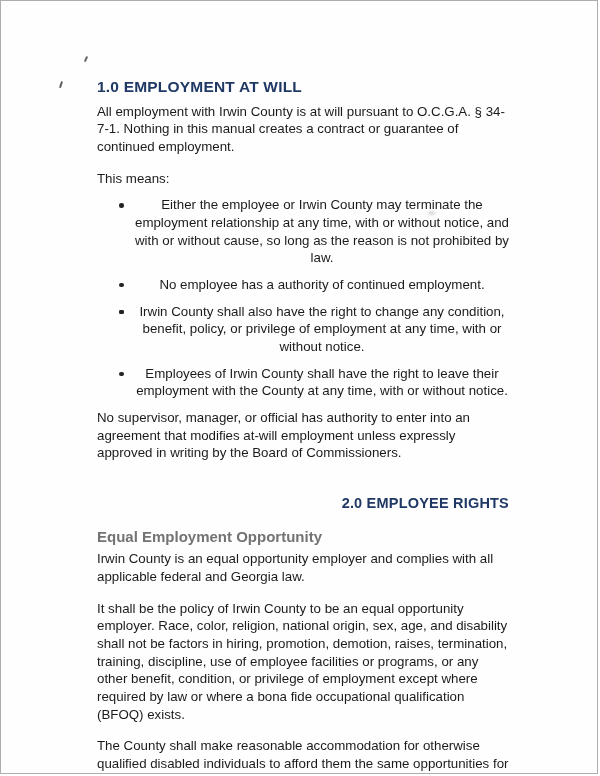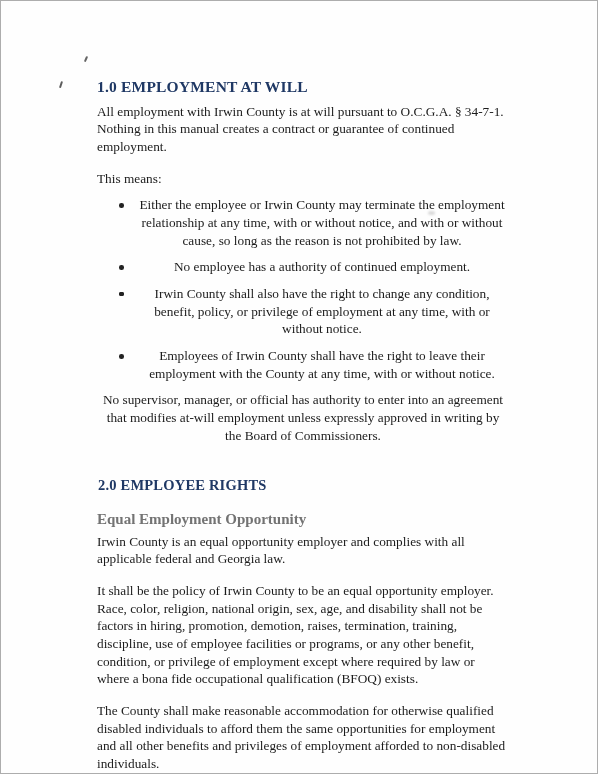--- a/index.html
+++ b/index.html
@@ -9,21 +9,21 @@
     width: 600px;
     height: 776px;
     overflow: hidden;
   }
   .page {
     position: relative;
     width: 598px;
     height: 774px;
     border: 1px solid #adadad;
     background: #fefefe;
-    font-family: Liberation Serif, serif;
+    font-family: Liberation Sans, sans-serif;
     color: #1b1b1b;
     box-sizing: border-box;
   }
   .content {
     position: absolute;
     left: 96px;
     top: 76px;
     width: 412px;
     font-size: 13.3px;
     line-height: 1.33;
@@ -32,22 +32,23 @@
     font-size: 15.5px;
     font-weight: bold;
     color: #1f3864;
     margin: 0 0 5px 0;
     letter-spacing: 0.2px;
   }
   .h-section-2 {
     font-size: 14.5px;
     font-weight: bold;
     color: #1f3864;
-    margin: 32px 0 14px 1px;
+    margin: 32px 0 14px 8px;
     letter-spacing: 0.2px;
+    text-align: right;
   }
   .h-sub {
     font-size: 15px;
     font-weight: bold;
     color: #737373;
     margin: 0 0 3px 0;
   }
   p {
     margin: 0 0 14px 0;
   }
@@ -70,21 +71,20 @@
     left: 0;
     top: 7px;
     width: 4.5px;
     height: 4.5px;
     border-radius: 50%;
     background: #222222;
   }
   .closing {
     margin-top: 3px;
     margin-bottom: 0;
-    text-align: center;
   }
   
   .scan-mark {
     position: absolute;
     width: 1.6px;
     height: 7px;
     background: #4a4a4a;
     border-radius: 1px;
   }
   .scan-mark.m1 {

